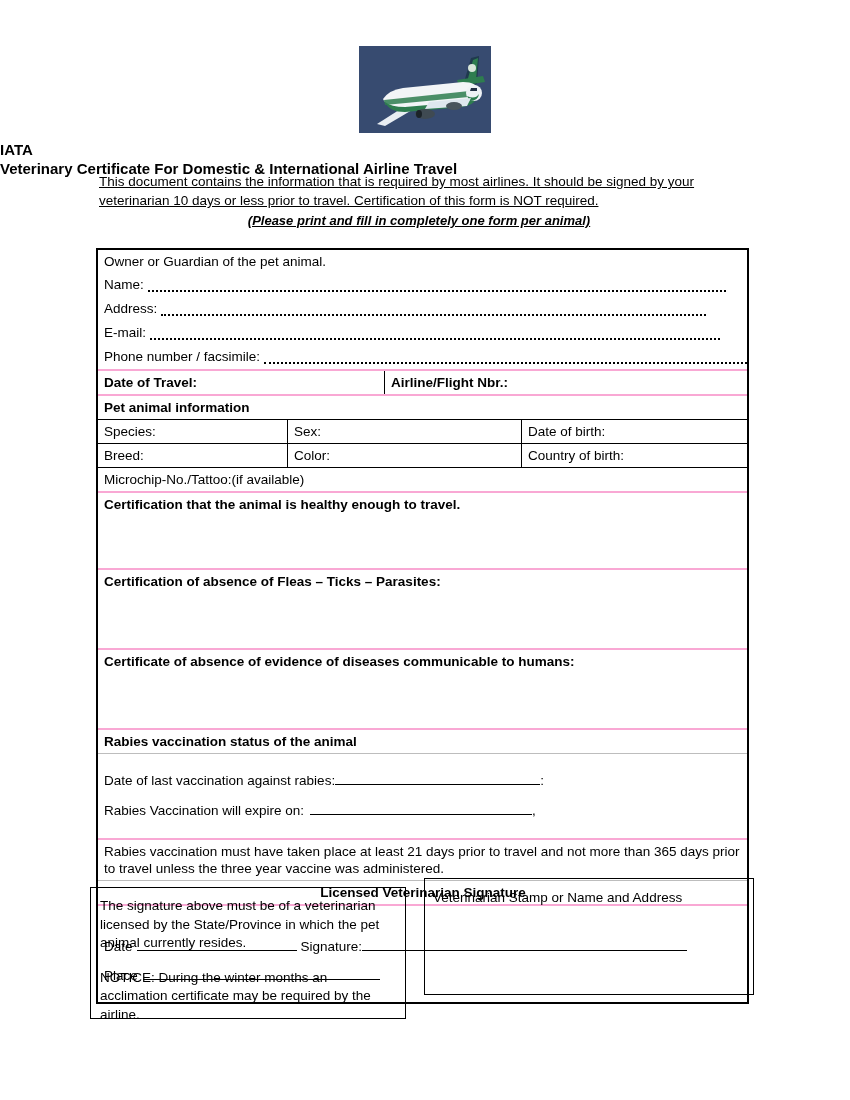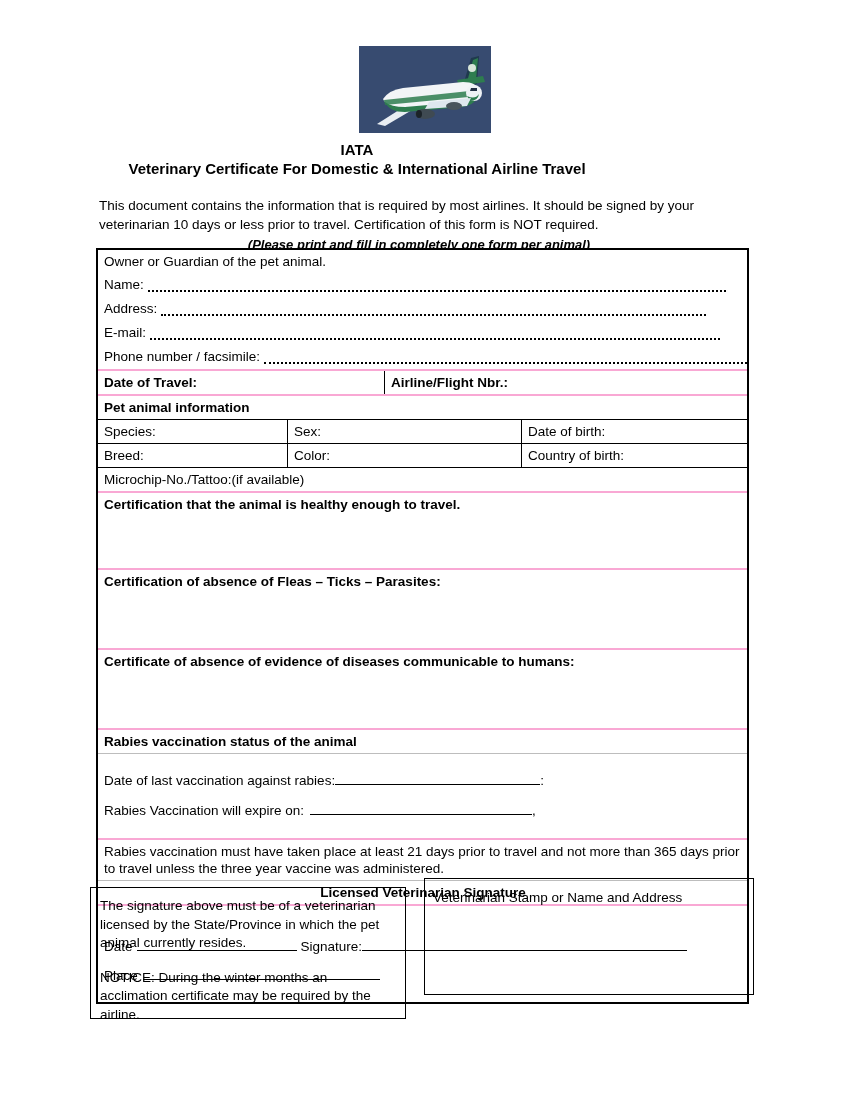--- a/index.html
+++ b/index.html
@@ -28,41 +28,42 @@
     width: 100%;
     height: 100%;
     display: block;
   }
 
   .title-block {
     position: absolute;
     left: 0;
     top: 140px;
     width: 714px;
-    text-align: center;
+    text-align: left;
   }
   .title-main {
     font-size: 15px;
     font-weight: bold;
     line-height: 19px;
   }
   .title-sub {
     font-size: 15px;
     font-weight: bold;
     line-height: 19px;
   }
 
   .intro {
     position: absolute;
     left: 99px;
-    top: 196px;
+    top: 172px;
     width: 640px;
     font-size: 13.5px;
     line-height: 19px;
     text-align: left;
+    text-decoration: underline;
   }
   .intro-note {
     text-align: center;
     font-weight: bold;
     font-style: italic;
     font-size: 13px;
     line-height: 19px;
     margin-top: 1px;
   }
 

